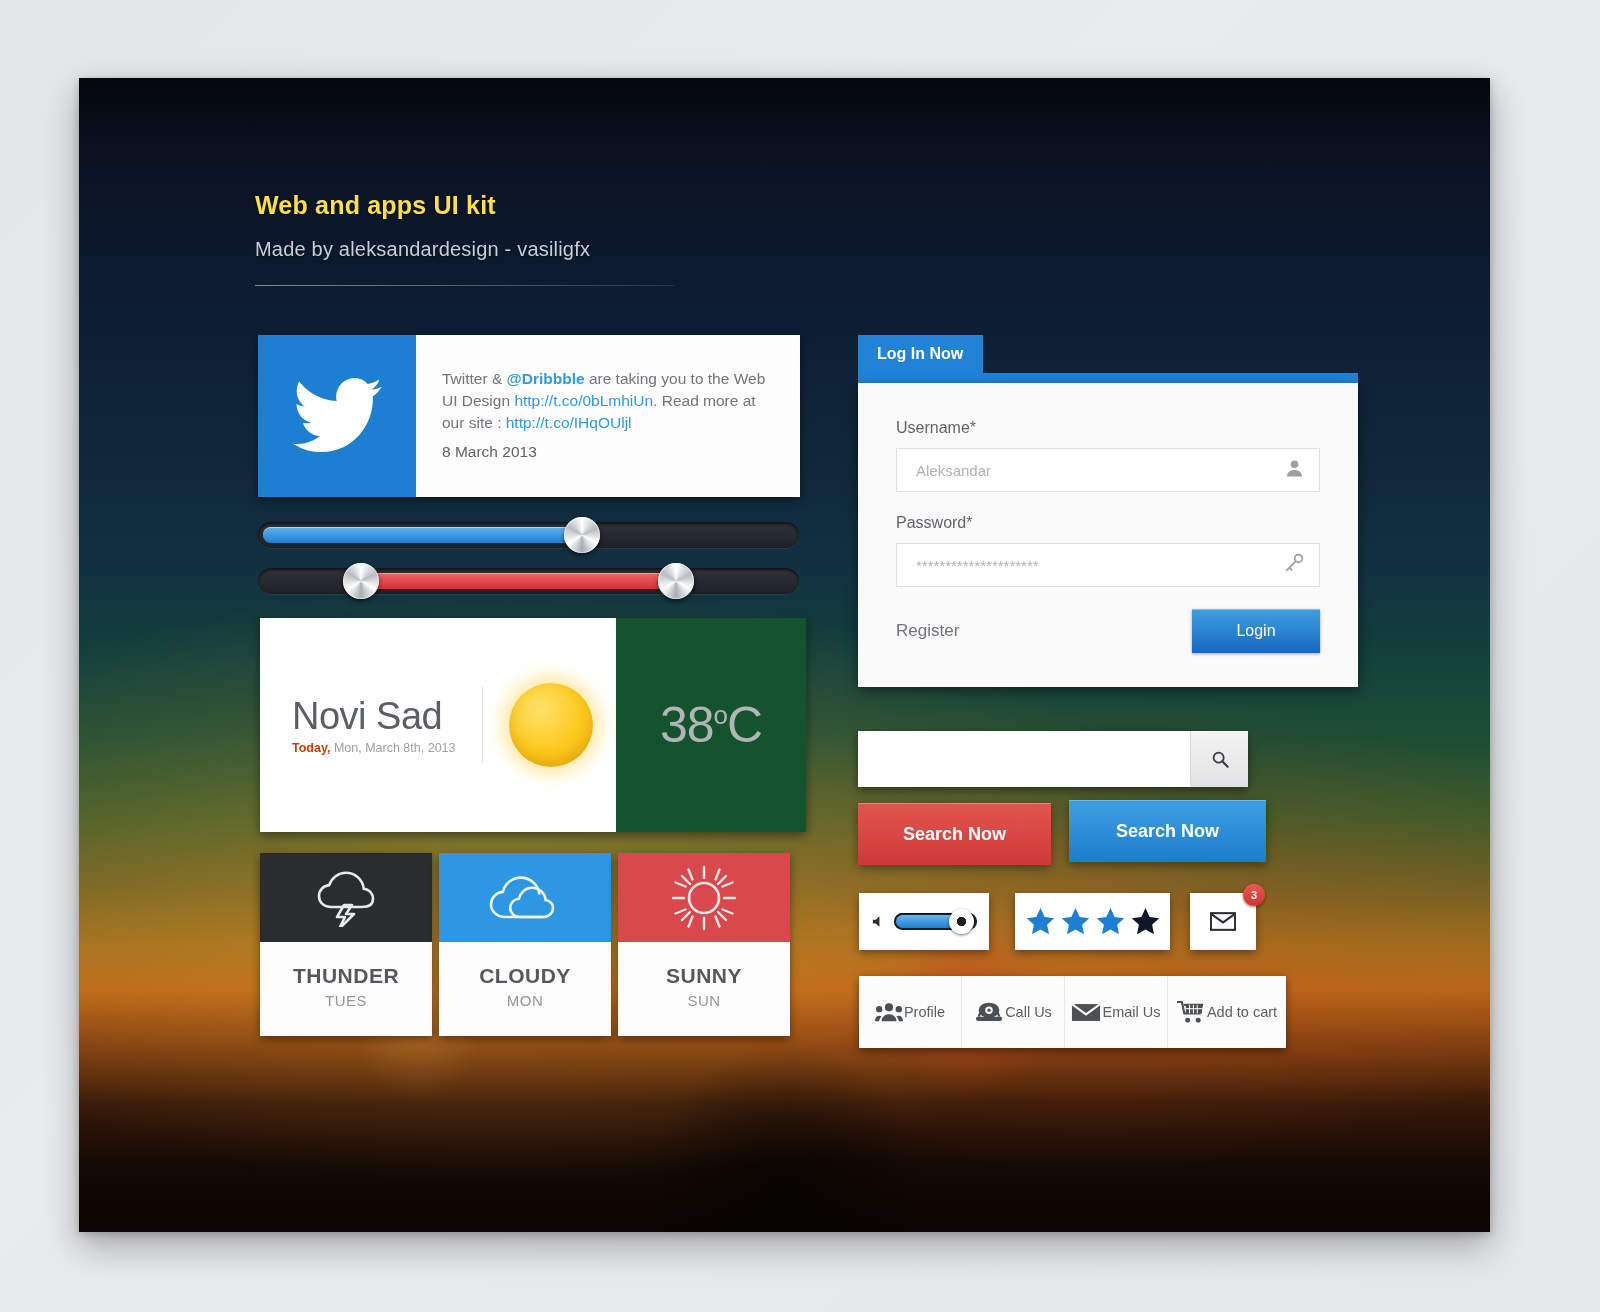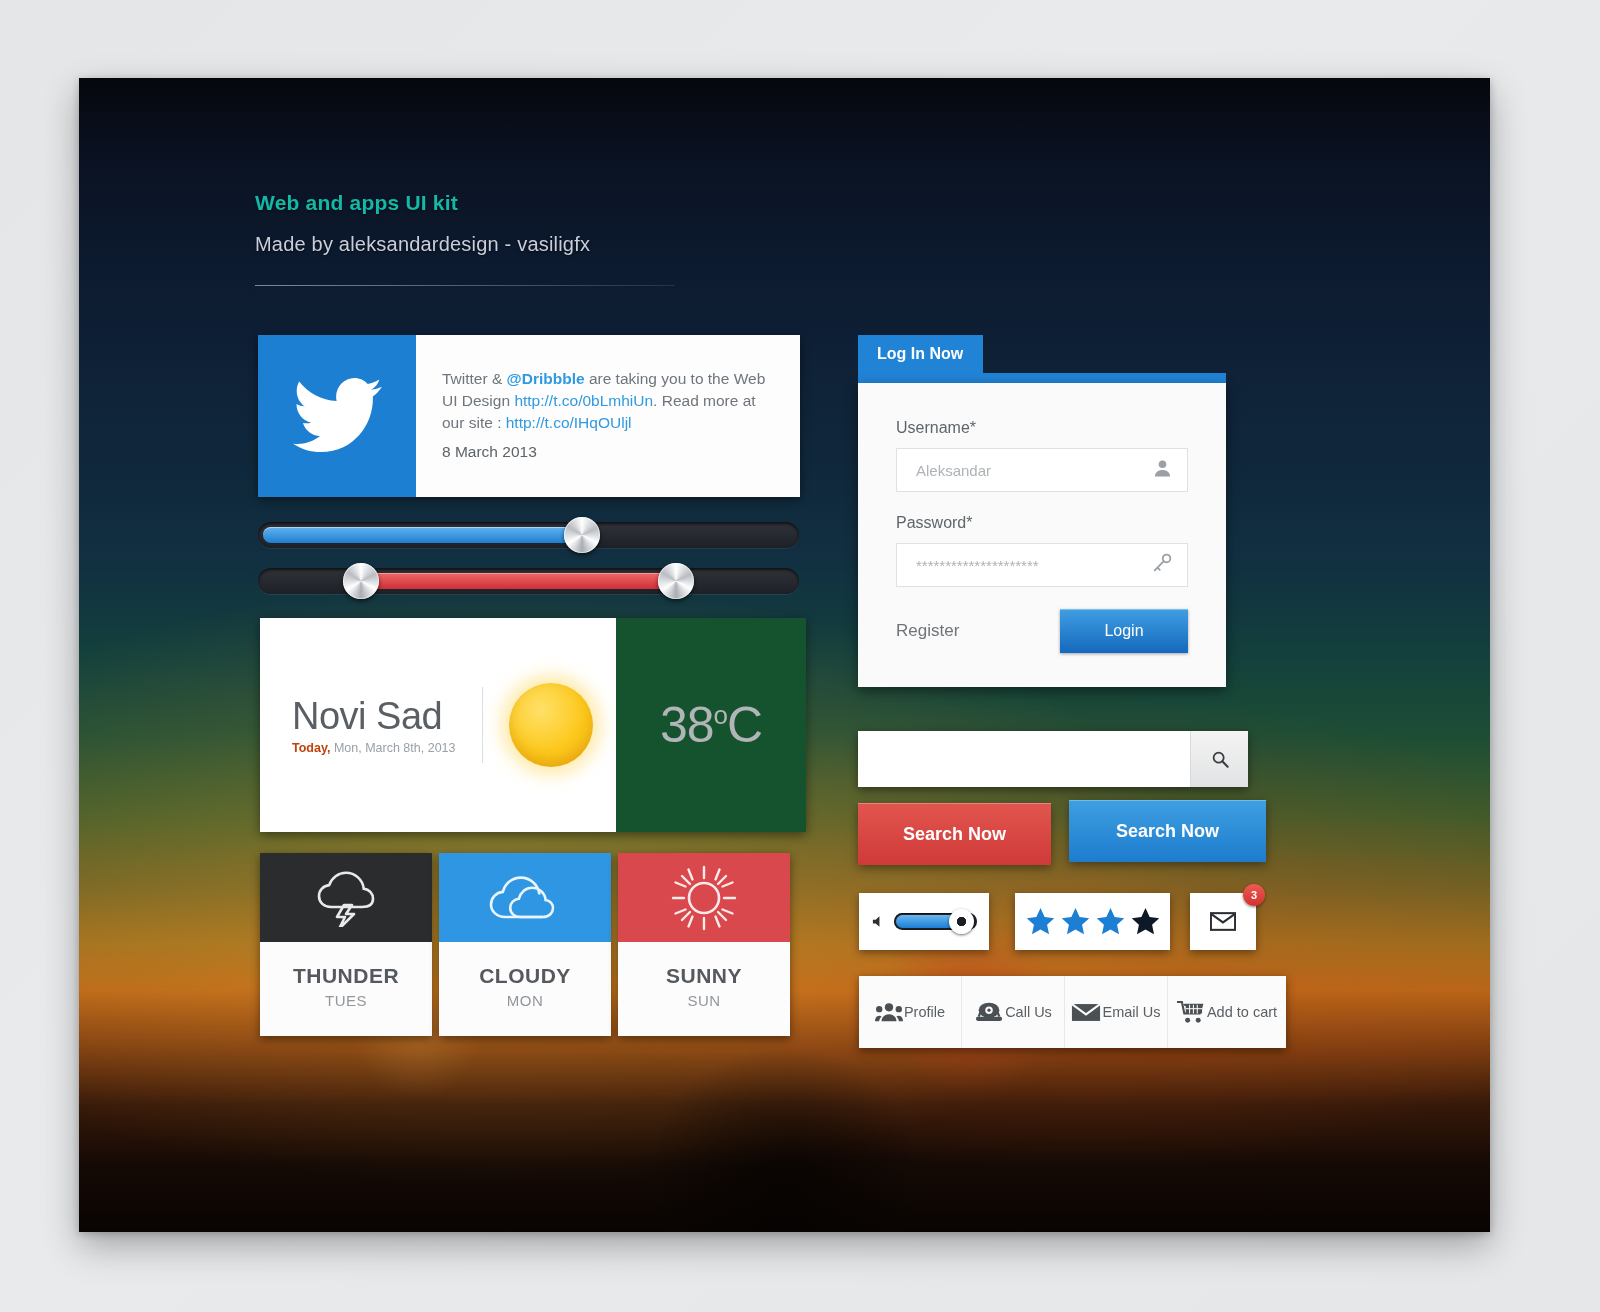--- a/index.html
+++ b/index.html
@@ -35,21 +35,21 @@
     position:absolute; inset:0;
     background:
       radial-gradient(circle 130px at 63% 80%, rgba(190,60,30,.45), rgba(0,0,0,0) 70%),
       radial-gradient(circle 90px at 24% 83%, rgba(255,190,90,.16), rgba(0,0,0,0) 70%),
       radial-gradient(circle 200px at 50% 96%, rgba(0,0,0,.55), rgba(0,0,0,0) 70%);
   }
 
   
   #header { position: absolute; left: 176px; top: 113px; }
   .h-title {
-    font-size: 21px; font-weight: bold; color: #14b8a6;
+    font-size: 25px; font-weight: bold; color: #fde047;
     letter-spacing: .2px; text-shadow: 0 1px 2px rgba(0,0,0,.6);
   }
   .h-sub {
     margin-top: 18px; font-size: 20px; color: #c9ced8;
     letter-spacing: .2px; text-shadow: 0 1px 2px rgba(0,0,0,.55);
   }
   #divider {
     position: absolute; left: 176px; top: 207px; width: 420px; height: 1px;
     background: linear-gradient(90deg, rgba(255,255,255,.48), rgba(255,255,255,.10));
   }
@@ -119,21 +119,21 @@
   #forecast { position: absolute; left: 181px; top: 775px; display: flex; gap: 7px; }
   .fc {
     width: 172px; box-shadow: 0 3px 9px rgba(0,0,0,.45);
   }
   .fc-icon { height: 89px; display: flex; align-items: center; justify-content: center; }
   .fc-body { background: #fcfcfc; height: 94px; padding-top: 22px; text-align: center; }
   .fc-name { font-size: 21px; font-weight: bold; color: #55595e; letter-spacing: .5px; }
   .fc-day  { font-size: 15px; color: #93979b; margin-top: 4px; letter-spacing: .5px; }
 
   
-  #login { position: absolute; left: 779px; top: 257px; width: 368px; }
+  #login { position: absolute; left: 779px; top: 257px; width: 500px; }
   #login-tab {
     width: 125px; height: 38px; background: #2183d6; color: #fff;
     font-size: 16px; font-weight: bold; display: flex;
     align-items: center; padding-left: 19px;
   }
   #login-strip { height: 10px; background: #2183d6; }
   #login-body {
     background: #fafafa; padding: 36px 38px 34px 38px;
     box-shadow: 0 4px 12px rgba(0,0,0,.45);
   }

